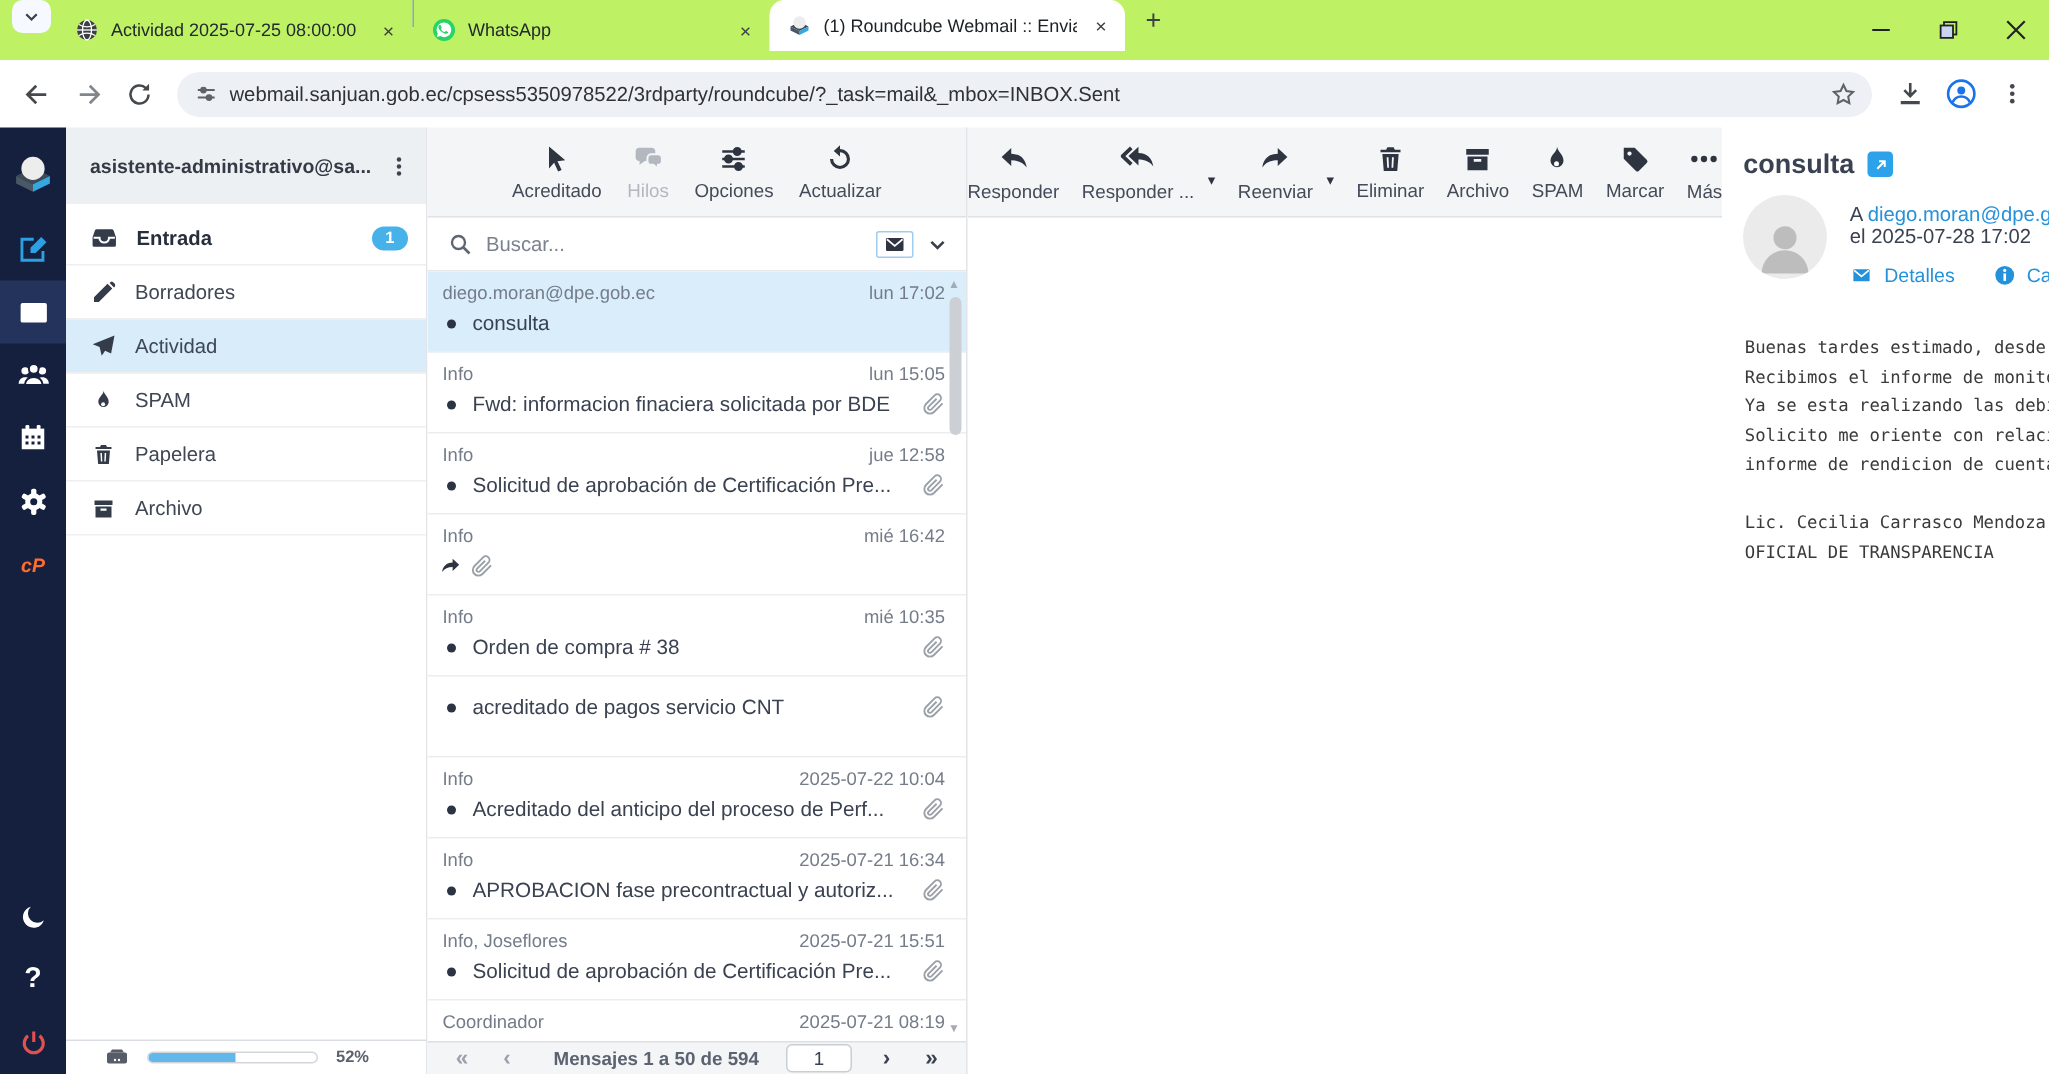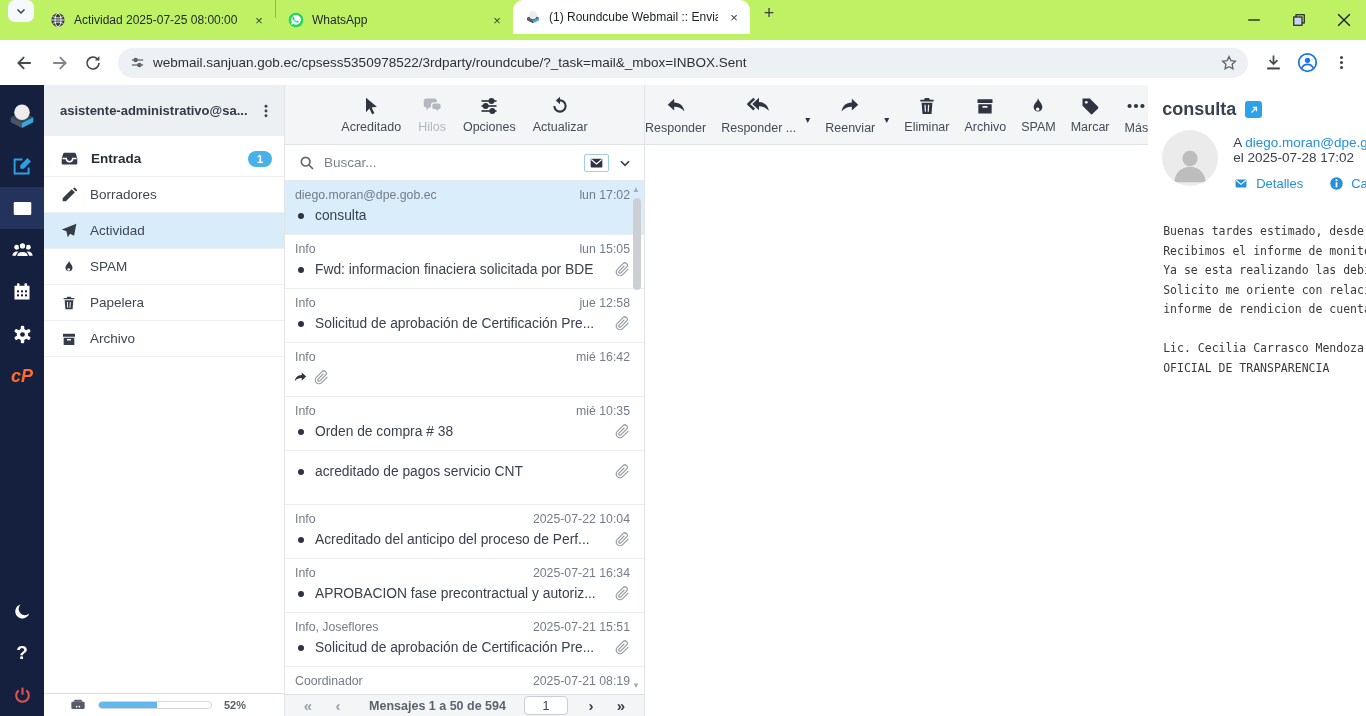--- a/index.html
+++ b/index.html
@@ -31,21 +31,21 @@
   .urltext { flex:1; font-size:13.5px; color:#2f3136; white-space:nowrap; overflow:hidden; }
 
   
   .main { flex:1; display:flex; min-height:0; }
 
   .rail { width:44px; background:#15203f; display:flex; flex-direction:column; align-items:center; flex-shrink:0; }
   .rail-item { width:44px; height:42px; display:flex; align-items:center; justify-content:center; }
   .rail-item.active { background:#24335c; }
   .rail-logo { margin:10px 0 8px 0; }
   .rail-spacer { flex:1; }
-  .cp { color:#ff6c2c; font-weight:bold; font-style:italic; font-size:18px;text-align:center; }
+  .cp { color:#ff6c2c; font-weight:bold; font-style:italic; font-size:13px;text-align:center; }
   .qmark { color:#fff; font-size:19px; font-weight:bold; }
 
   .folders { width:241px; border-right:1px solid #e2e4e8; display:flex; flex-direction:column; position:relative; background:#fff; }
   .acct { height:51px; background:#edf0f3; display:flex; align-items:center; padding:0 10px 0 16px; gap:6px; margin-bottom:5px; }
   .acct .name { flex:1; font-size:13px; font-weight:bold; color:#333a46; white-space:nowrap; overflow:hidden; }
   .folder { height:36px; display:flex; align-items:center; gap:13px; padding:0 12px 0 17px; font-size:13.5px;
             color:#3f4654; border-bottom:1px solid #efefef; }
   .folder svg { flex-shrink:0; }
   .folder .flabel { flex:1; white-space:nowrap; overflow:hidden; }
   .folder.unread .flabel { font-weight:bold; color:#272e3c; }

